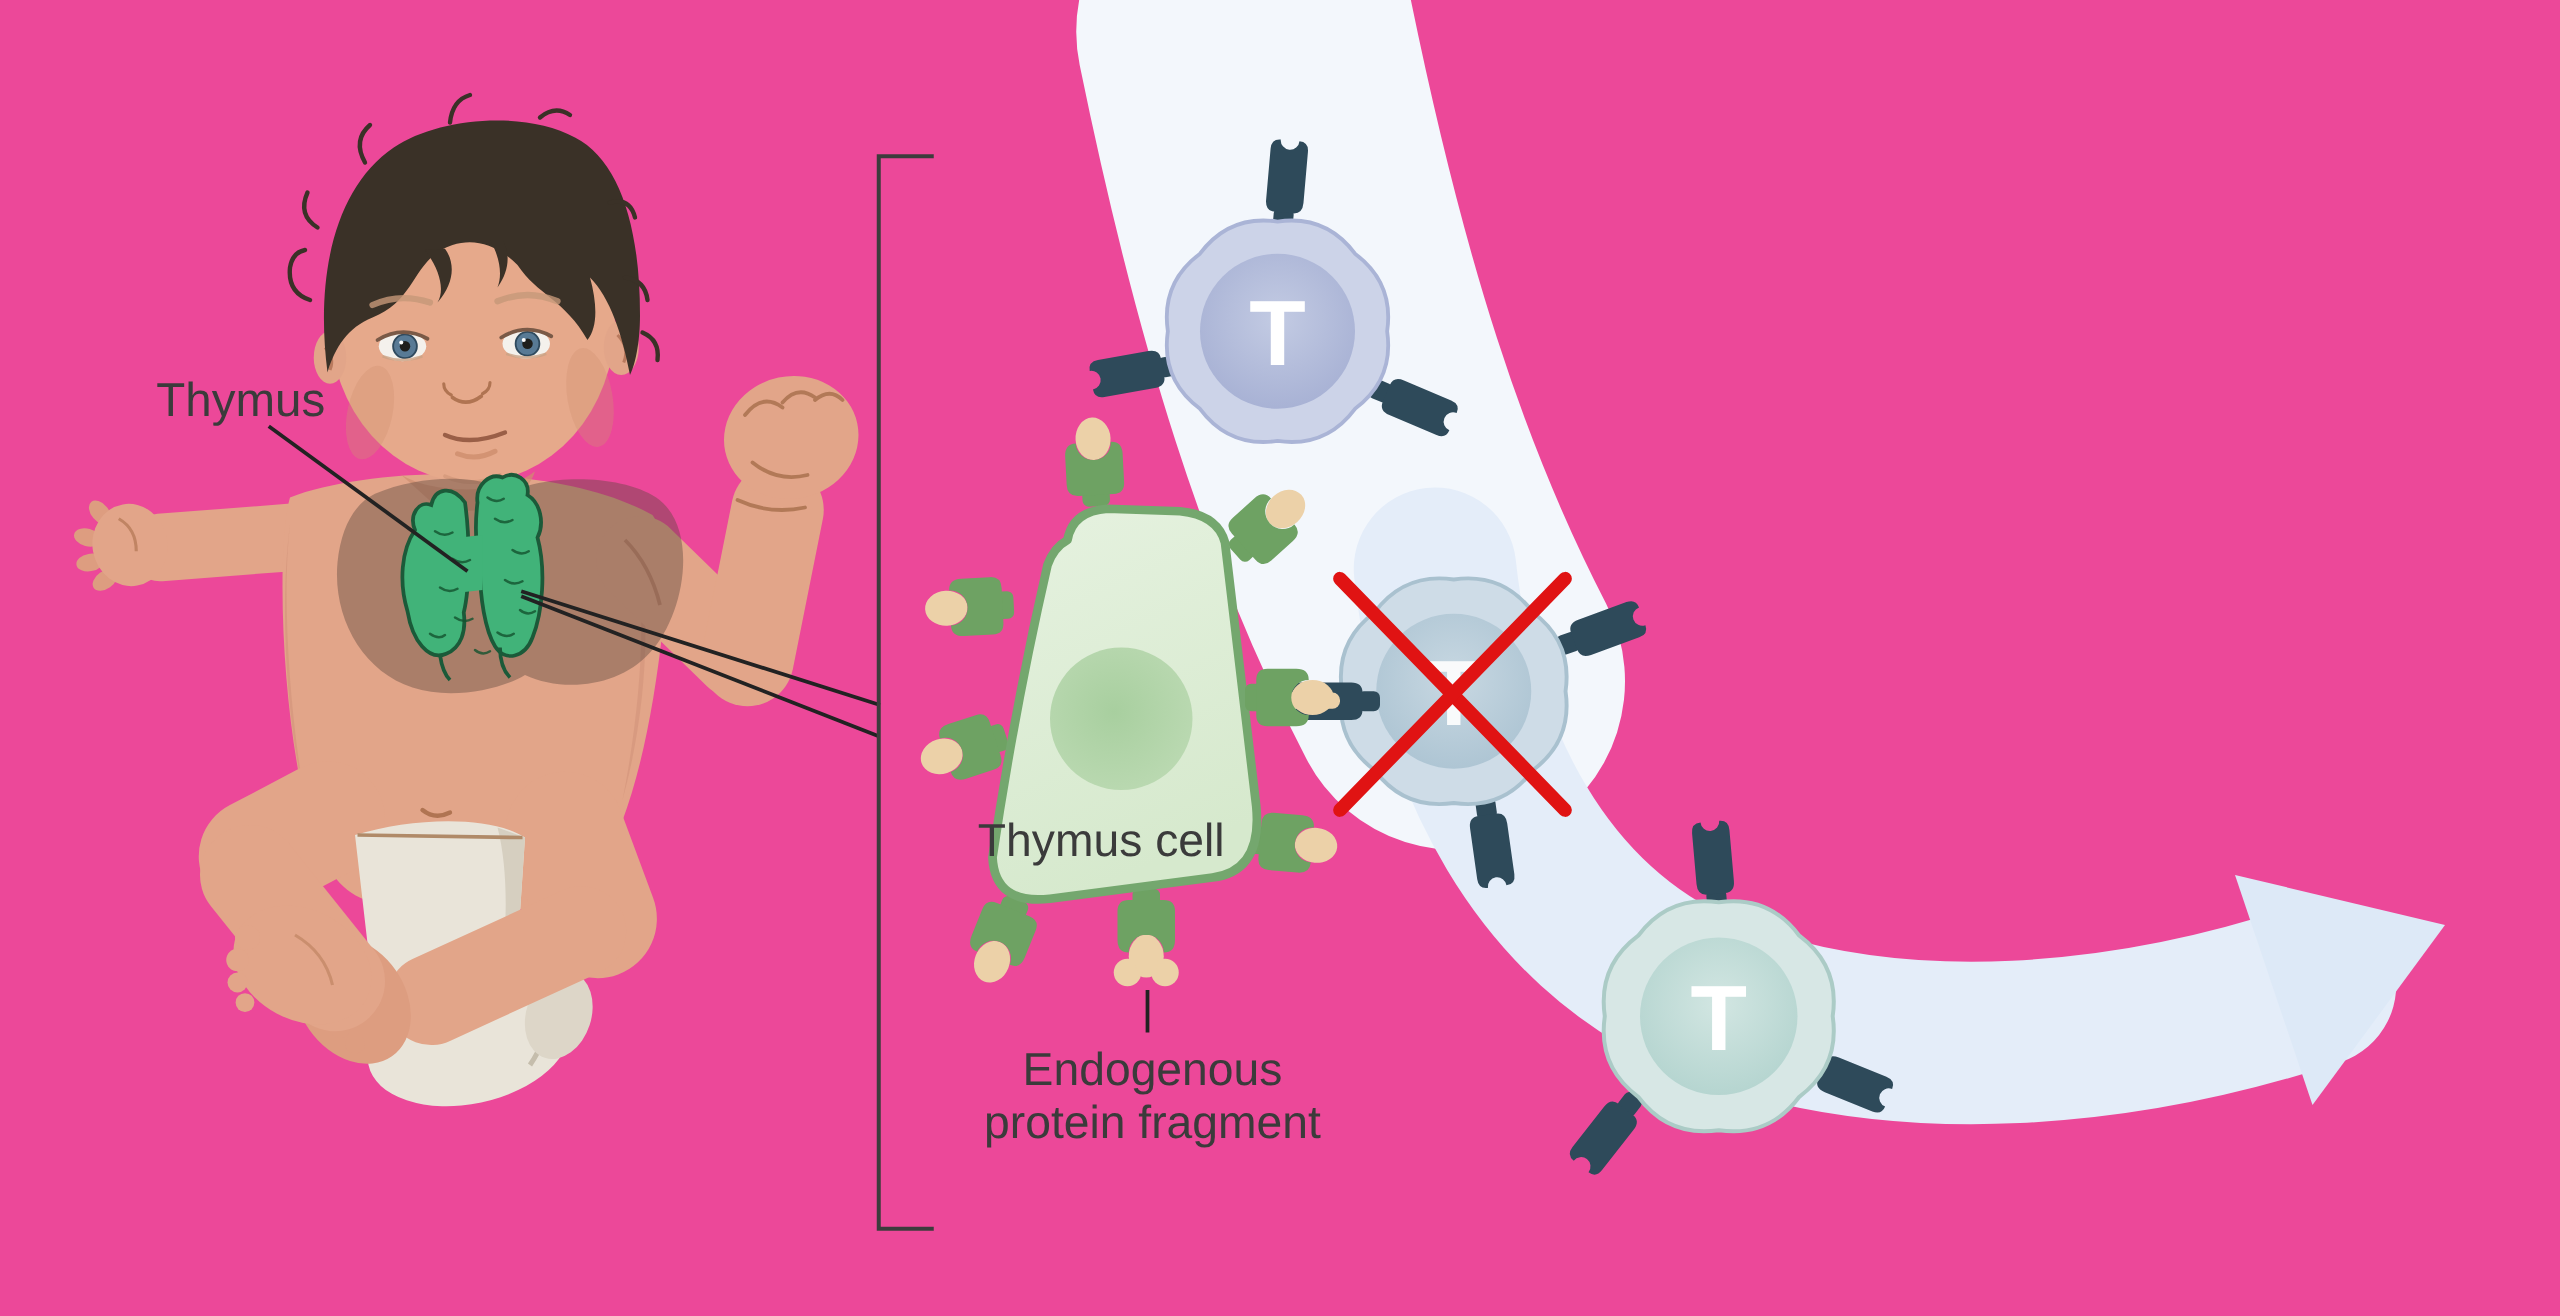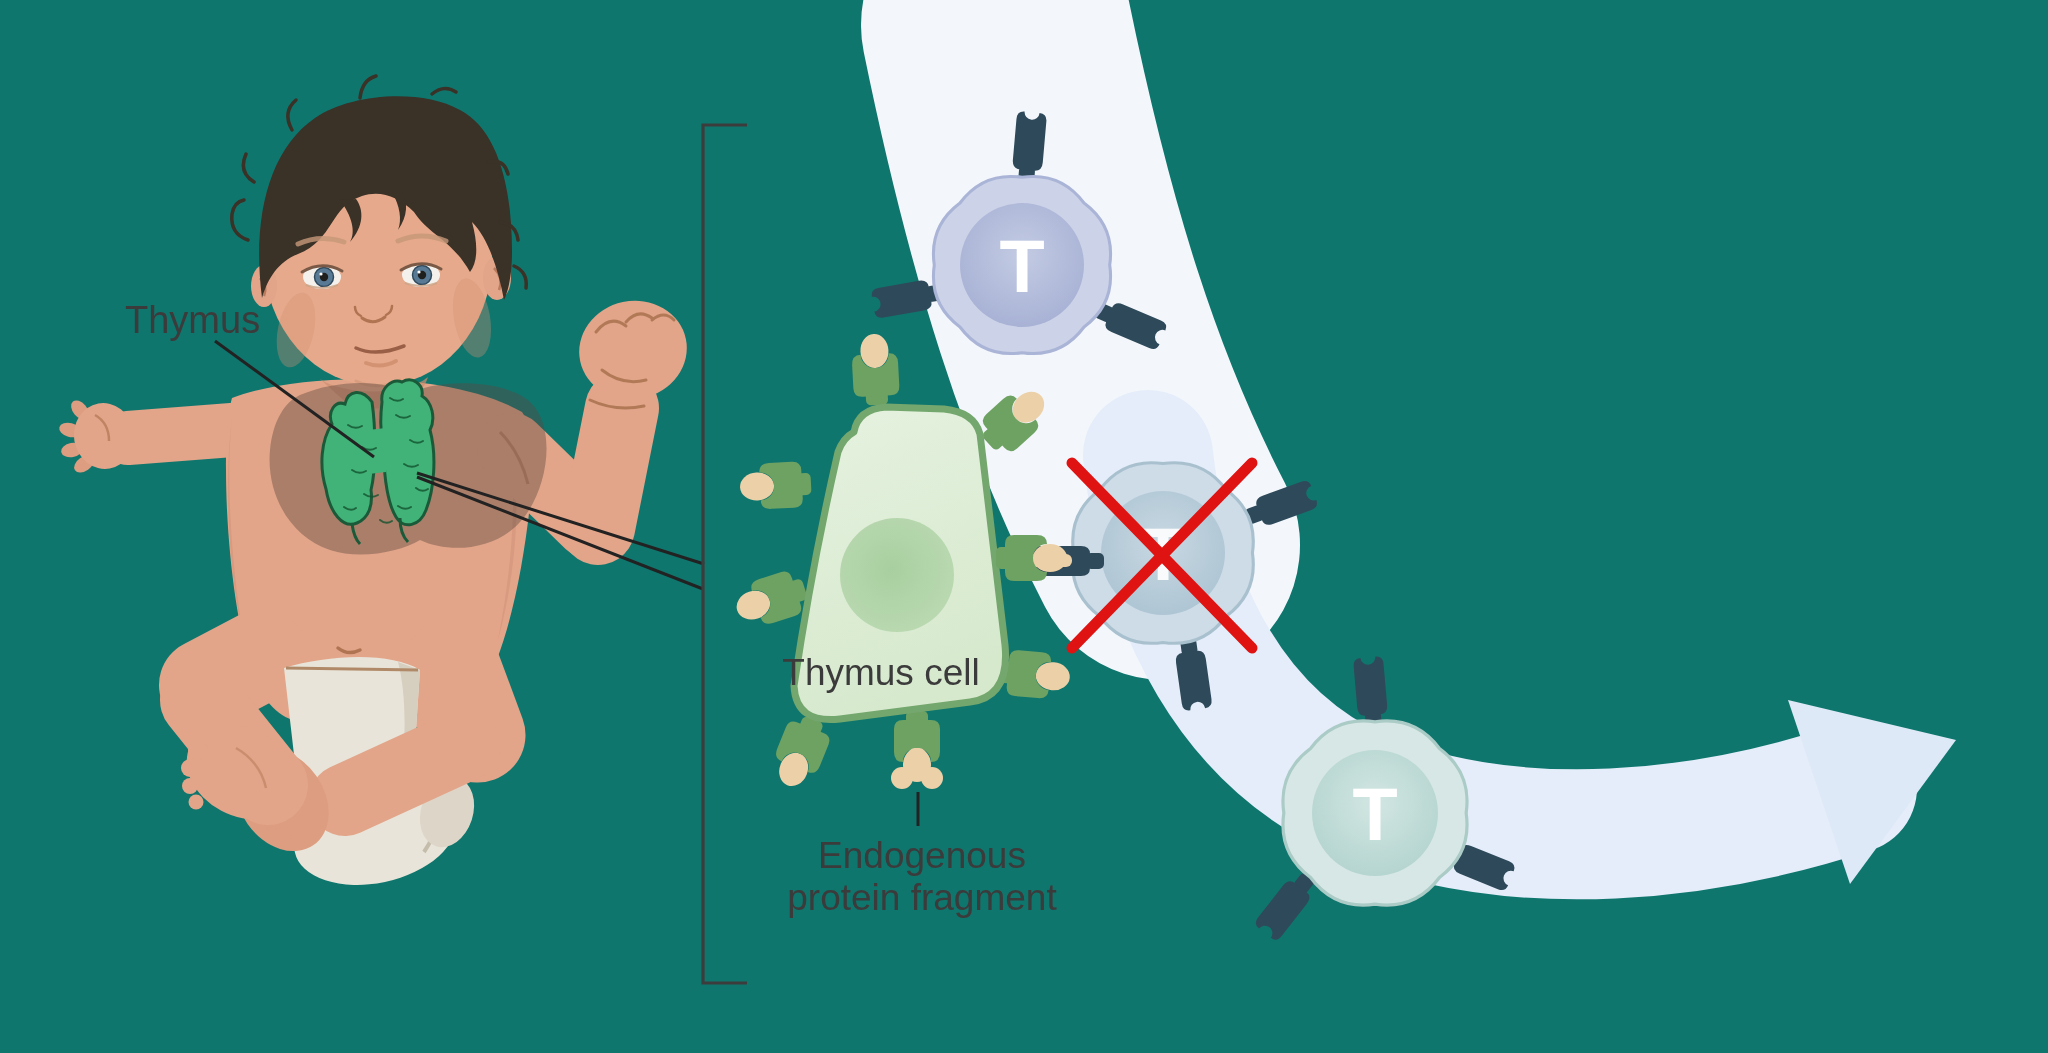--- a/index.html
+++ b/index.html
@@ -1,16 +1,16 @@
 <!DOCTYPE html>
 <html><head>
 <meta charset="utf-8">
 <style>
   html,body{margin:0;padding:0;background:#ffffff;}
-  .stage{width:2048px;height:1053px;position:relative;background:#0f766e;overflow:hidden;}
+  .stage{width:2048px;height:1053px;position:relative;background:#ec4899;overflow:hidden;}
   svg{display:block;}
   .lbl{font-family:"Liberation Sans",sans-serif;fill:#3b3b3b;font-size:38px;}
   .lbl-mid{font-family:"Liberation Sans",sans-serif;fill:#3b3b3b;font-size:37px;text-anchor:middle;}
   .tletter{font-family:"Liberation Sans",sans-serif;font-weight:bold;font-size:74px;fill:#ffffff;text-anchor:middle;}
   .ptr{stroke:#222;stroke-width:3;fill:none;}
   .bracket{stroke:#3c3c3c;stroke-width:3.2;fill:none;}
 </style>
 </head>
 <body>
 

